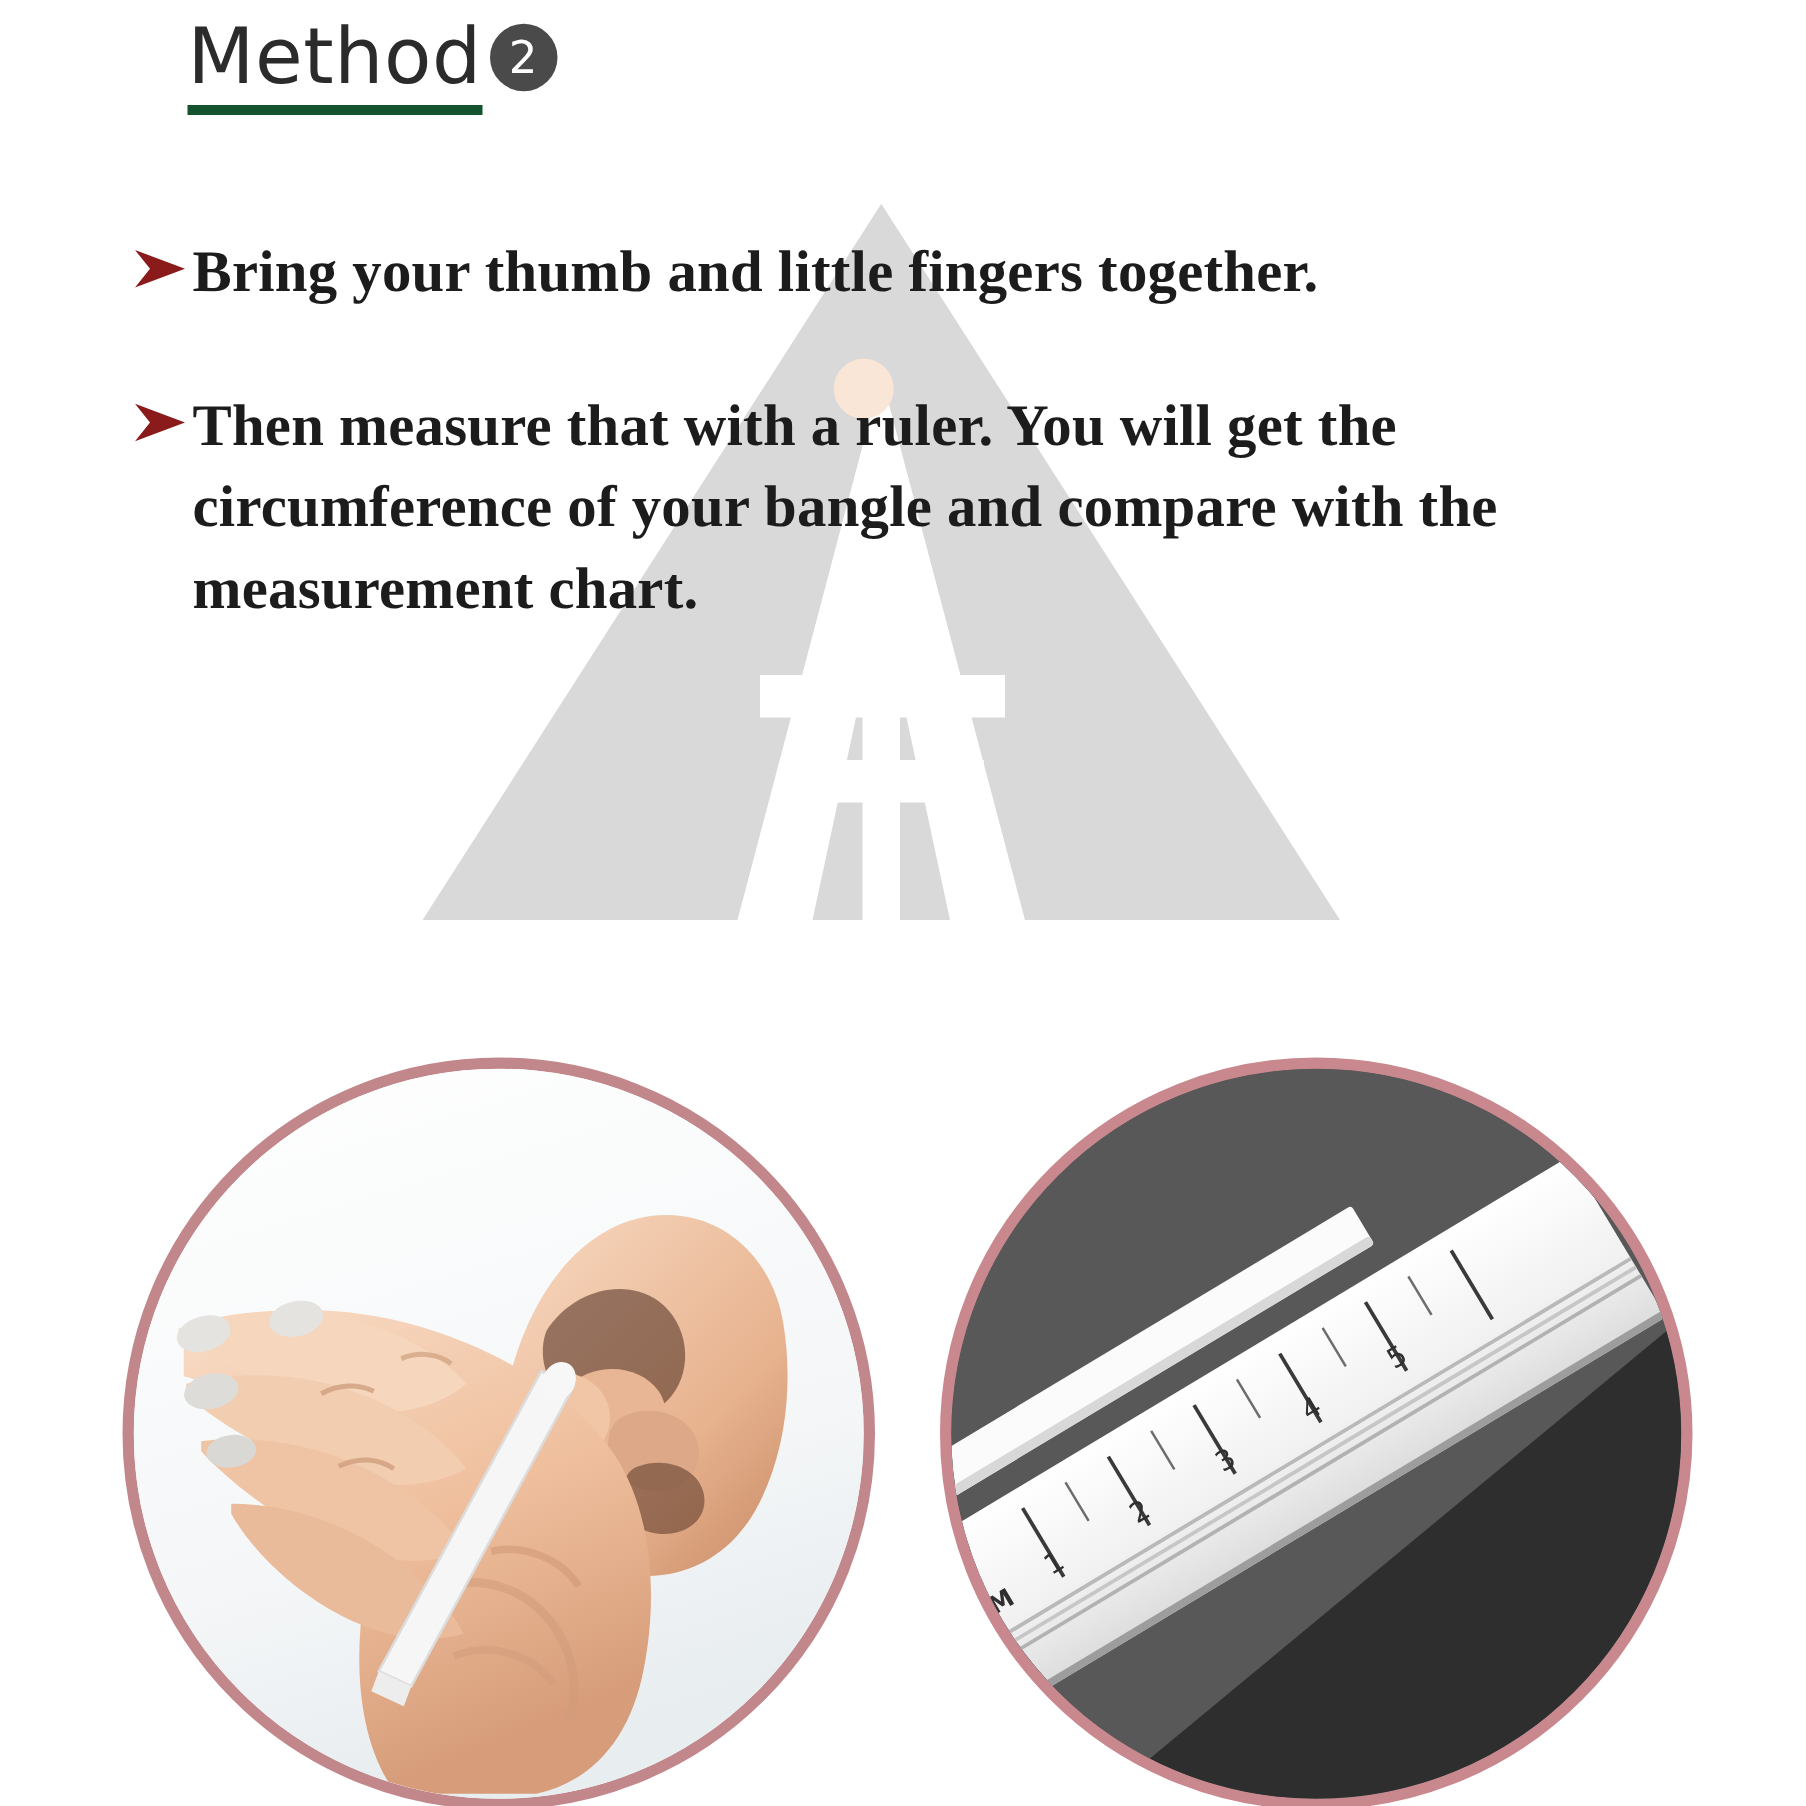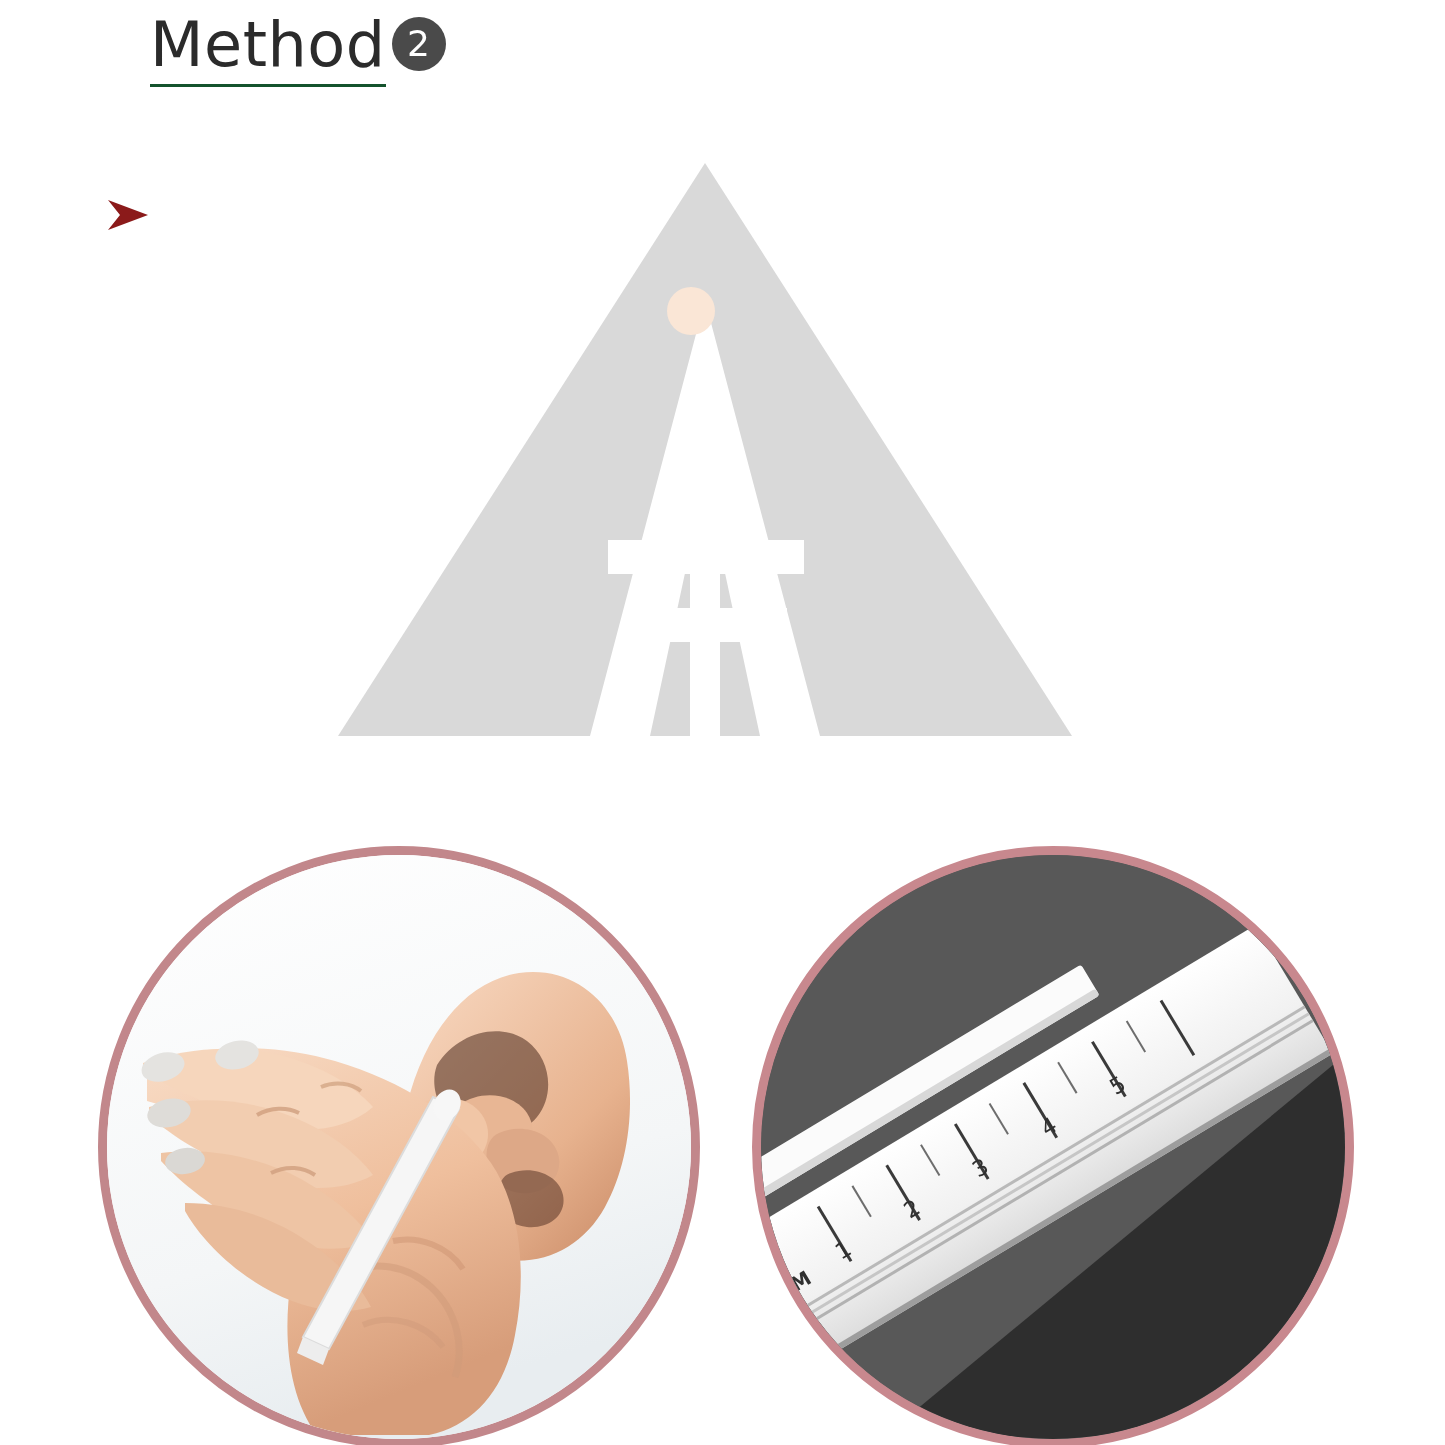--- a/index.html
+++ b/index.html
@@ -33,21 +33,21 @@
     align-items: center;
     gap: 6px;
   }
   .title-word {
     font-family: "DejaVu Sans", sans-serif;
     font-size: 62px;
     font-weight: 400;
     color: #2b2b2b;
     letter-spacing: 0.5px;
     line-height: 1;
-    border-bottom: 3px solid #14532d;
+    border-bottom: 8px solid #14532d;
     padding-bottom: 8px;
   }
   .title-badge {
     width: 54px;
     height: 54px;
     border-radius: 50%;
     background: #4a4a4a;
     color: #ffffff;
     display: flex;
     align-items: center;
@@ -136,23 +136,32 @@
   </div>
 
   <div class="bullets">
 
     <div class="bullet-row">
       <span class="bullet-arrow">
         <svg width="46" height="34" viewBox="0 0 46 34" aria-hidden="true">
           <path d="M2 2 L42 17 L2 32 L14 17 Z" fill="#8b1a1a"></path>
         </svg>
       </span>
+      <span class="bullet-text">Bring your thumb and little fingers together.</span>
     </div>
 
 
+    <div class="bullet-row">
+      <span class="bullet-arrow">
+        <svg width="46" height="34" viewBox="0 0 46 34" aria-hidden="true">
+          <path d="M2 2 L42 17 L2 32 L14 17 Z" fill="#8b1a1a"></path>
+        </svg>
+      </span>
+      <span class="bullet-text">Then measure that with a ruler. You will get the circumference of your bangle and compare with the measurement chart.</span>
+    </div>
 
   </div>
 
   <div class="photo photo-left">
     <svg viewBox="0 0 584 584" preserveAspectRatio="xMidYMid slice" aria-hidden="true">
       <defs>
         <linearGradient id="skinA" x1="0" y1="0" x2="0.4" y2="1">
           <stop offset="0%" stop-color="#f8dcc6"></stop>
           <stop offset="55%" stop-color="#efbf9d"></stop>
           <stop offset="100%" stop-color="#d79d7a"></stop>

